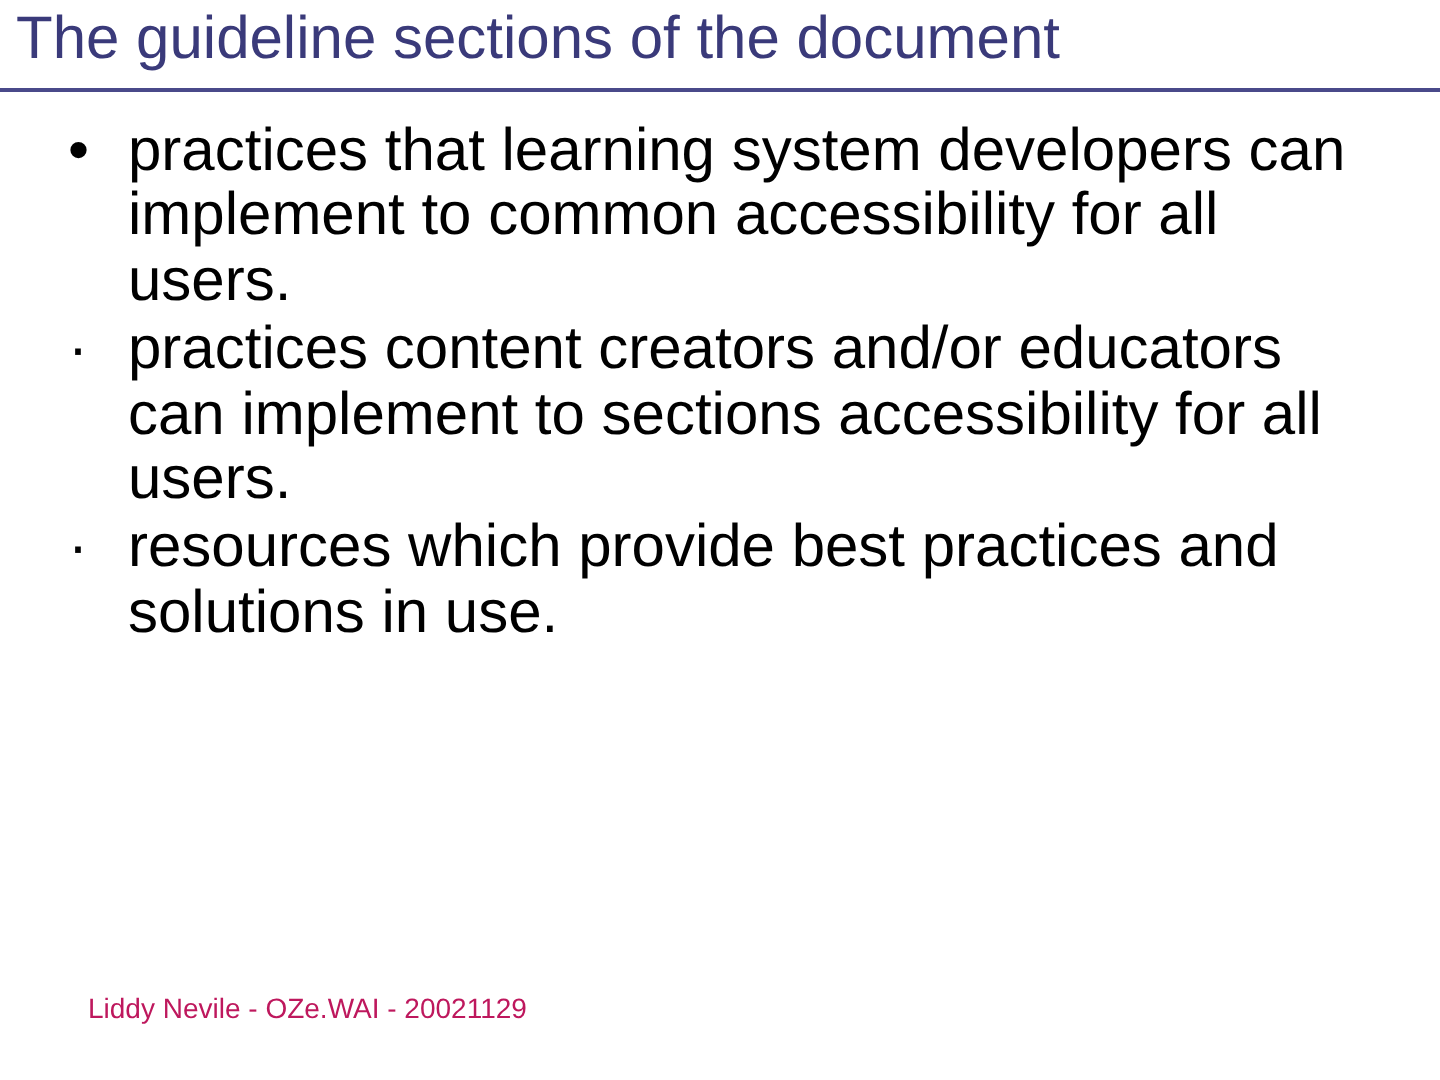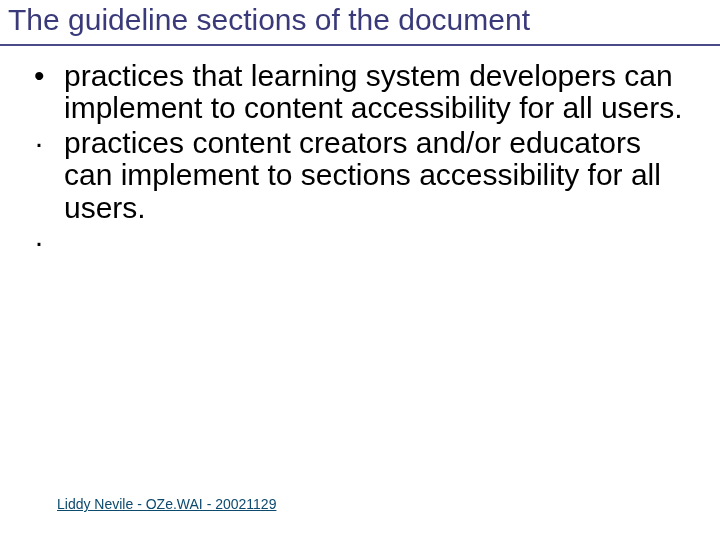--- a/index.html
+++ b/index.html
@@ -53,50 +53,50 @@
   }
   ul.bullets li .bullet {
     position: absolute;
     left: 4px;
     top: 0;
     font-size: 30px;
     line-height: 1.08;
   }
   .footer {
     position: absolute;
-    left: 57px;
+    left: 44px;
     bottom: 28px;
     font-size: 14px;
-    color: #0c4a6e;
-    text-decoration: underline;
+    color: #be185d;
   }
 </style>
 </head>
 <body>
 
 <div class="slide">
 
   <div class="title-area">
     <div class="title-text">The guideline sections of the document</div>
   </div>
 
   <div class="body-area">
     <ul class="bullets">
       <li>
         <span class="bullet">•</span>
       </li>
       <li>
         <span class="bullet">·</span>
-        <span>practices that learning system developers can implement to content accessibility for all users.</span>
+        <span>practices that learning system developers can implement to common accessibility for all users.</span>
       </li>
       <li>
         <span class="bullet">·</span>
         <span>practices content creators and/or educators can implement to sections accessibility for all users.</span>
       </li>
       <li>
         <span class="bullet">·</span>
+        <span>resources which provide best practices and solutions in use.</span>
       </li>
     </ul>
   </div>
 
   <div class="footer">Liddy Nevile - OZe.WAI - 20021129</div>
 
 </div>
 
 </body></html>

